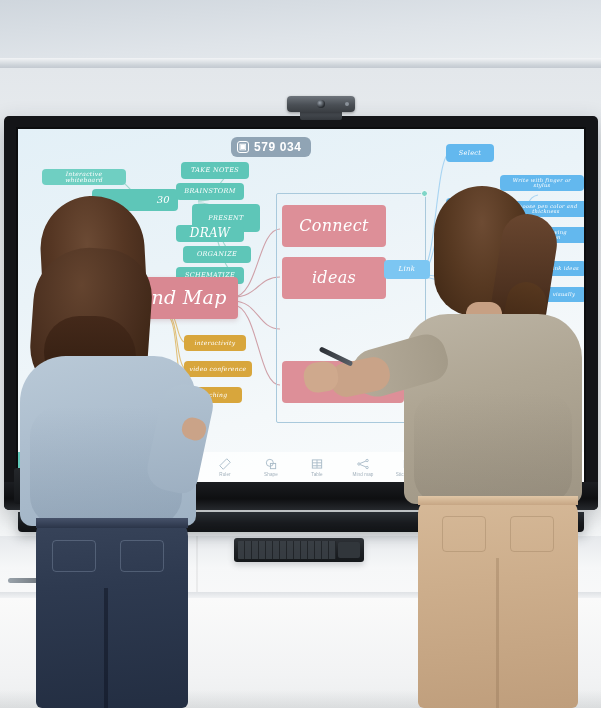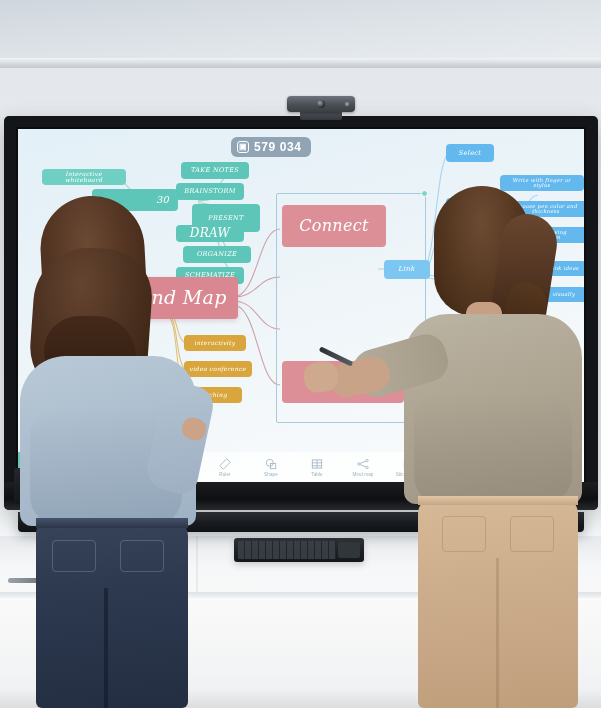--- a/index.html
+++ b/index.html
@@ -409,20 +409,21 @@
         <div class="node n-teal" style="left:163px;top:33px;width:68px;height:17px;font-size:6.5px;">TAKE NOTES</div>
         <div class="node n-teal" style="left:158px;top:54px;width:68px;height:17px;font-size:6.5px;">BRAINSTORM</div>
         <div class="node n-teal" style="left:174px;top:75px;width:68px;height:28px;font-size:6.5px;">PRESENT</div>
         <div class="node n-teal" style="left:158px;top:96px;width:68px;height:17px;font-size:12px;">DRAW</div>
         <div class="node n-teal" style="left:158px;top:117px;width:68px;height:17px;font-size:6.5px;margin-left:7px;">ORGANIZE</div>
         <div class="node n-teal" style="left:158px;top:138px;width:68px;height:17px;font-size:6.5px;">SCHEMATIZE</div>
 
         <div class="node n-pink-c" style="left:96px;top:148px;width:124px;height:42px;font-size:19px;">Mind Map</div>
 
         <div class="node n-pink" style="left:264px;top:76px;width:104px;height:42px;font-size:16px;">Connect</div>
+        <div class="node n-pink" style="left:264px;top:128px;width:104px;height:42px;font-size:16px;">ideas</div>
         <div class="node n-pink" style="left:264px;top:232px;width:122px;height:42px;font-size:16px;">with N    0</div>
 
         <div class="node n-gold" style="left:166px;top:206px;width:62px;height:16px;font-size:6px;">interactivity</div>
         <div class="node n-gold" style="left:166px;top:232px;width:68px;height:16px;font-size:6px;">video conference</div>
         <div class="node n-gold" style="left:166px;top:258px;width:58px;height:16px;font-size:6px;">teaching</div>
 
         <div class="node n-blue-l" style="left:366px;top:131px;width:46px;height:19px;font-size:7px;">Link</div>
 
         <div class="node n-blue" style="left:428px;top:15px;width:48px;height:18px;font-size:6.5px;">Select</div>
         <div class="node n-blue" style="left:428px;top:69px;width:48px;height:18px;font-size:6.5px;">Pen</div>

